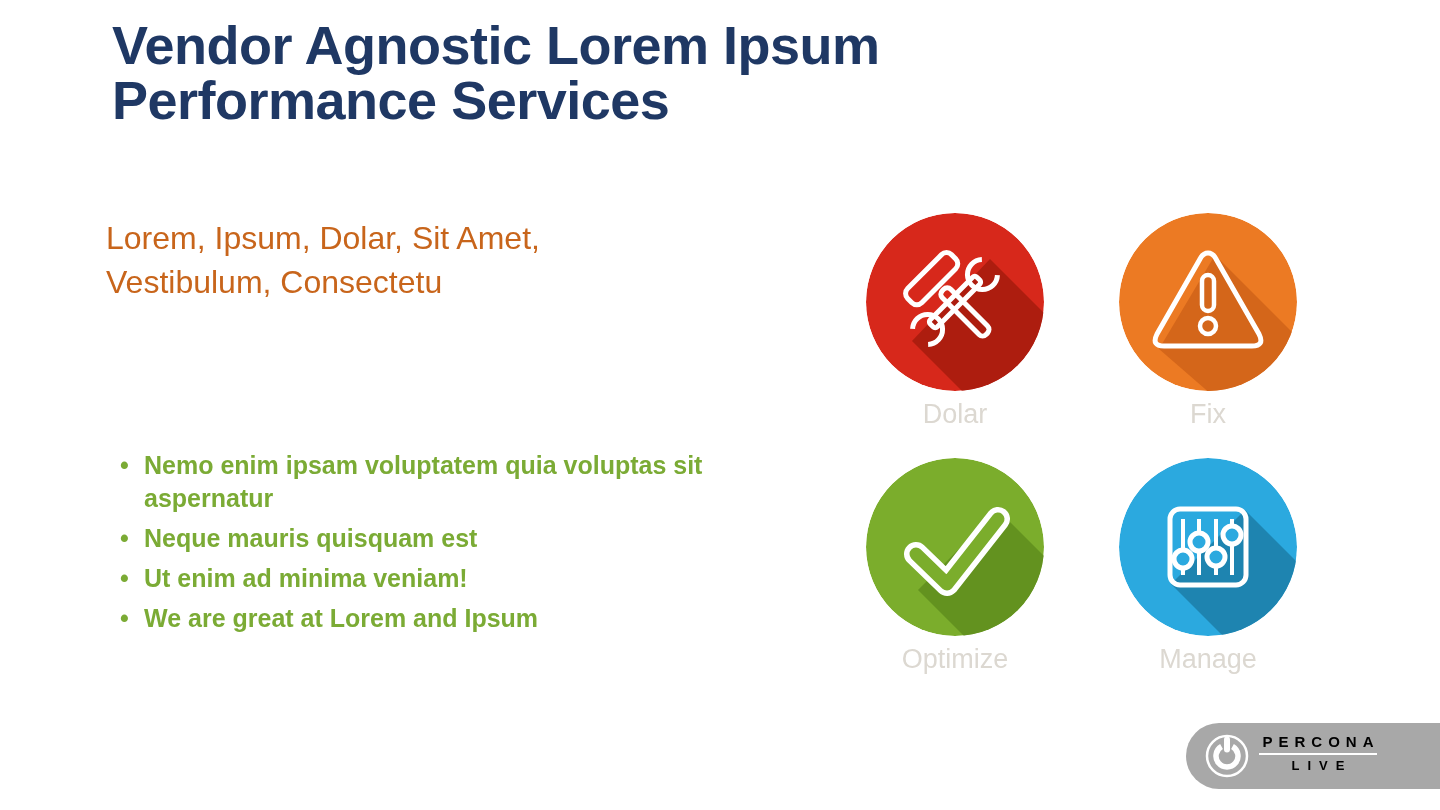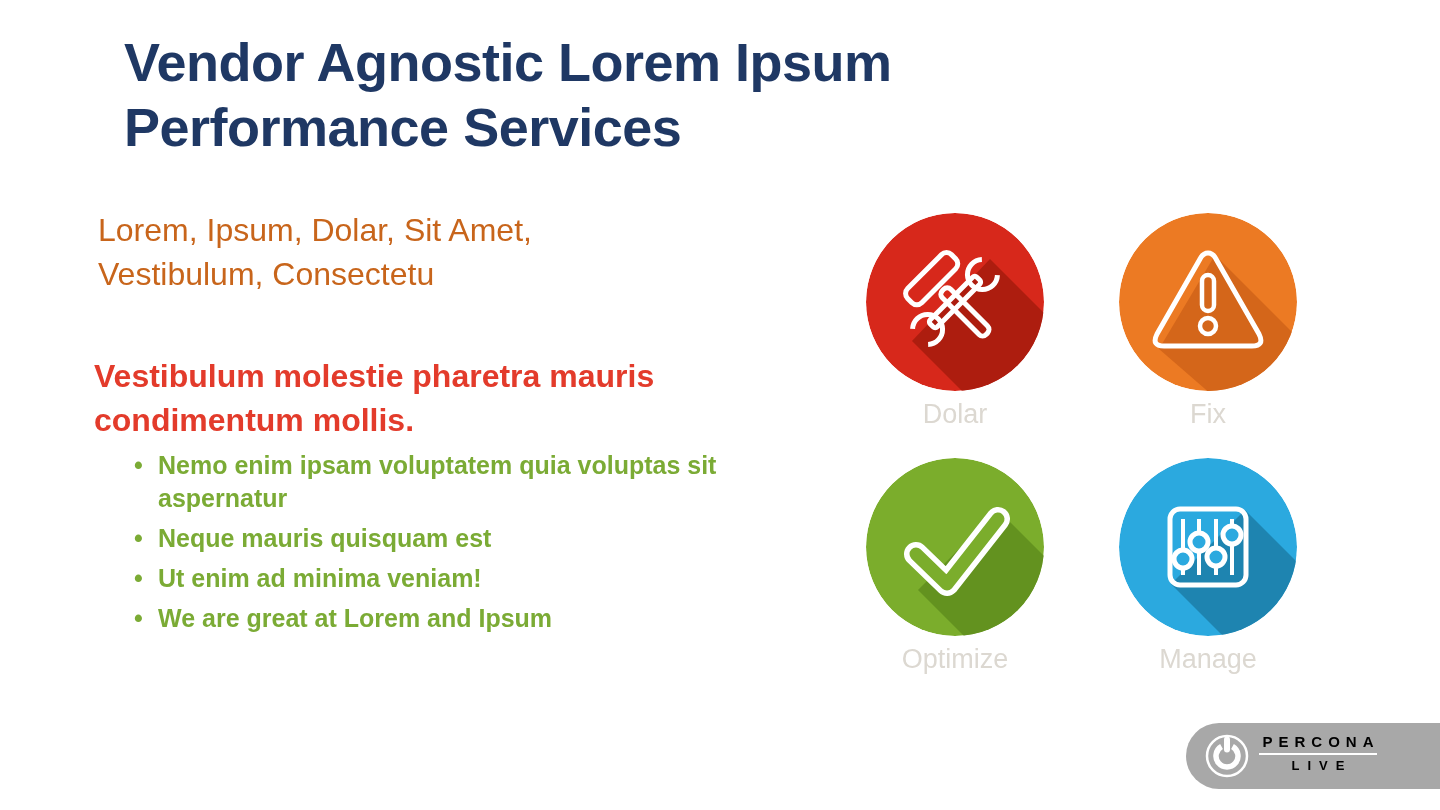--- a/index.html
+++ b/index.html
@@ -6,35 +6,35 @@
   body{
     width:1440px;height:810px;position:relative;overflow:hidden;
     background:#ffffff;
     font-family:"Liberation Sans","DejaVu Sans",sans-serif;
   }
   .slide{position:absolute;inset:0;}
 
   
   .title{
     position:absolute;left:112px;top:18px;width:950px;
-    font-size:54px;line-height:65px;font-weight:bold;
-    color:#1f3864;letter-spacing:-0.5px;margin:12px;
+    font-size:54px;line-height:55px;font-weight:bold;
+    color:#1f3864;letter-spacing:-0.5px;margin:0;
   }
   .subtitle{
     position:absolute;left:94px;top:204px;width:580px;
     font-size:32px;line-height:44px;font-weight:400;
-    color:#c8651b;margin:4px;
+    color:#c8651b;margin:12px;
   }
   .heading{
     position:absolute;left:94px;top:354px;width:680px;
     font-size:32px;line-height:44px;font-weight:bold;
     color:#e33b2b;margin:0;
   }
   .bullets{
-    position:absolute;left:132px;top:449px;width:640px;
+    position:absolute;left:118px;top:449px;width:640px;
     margin:0;padding:0;list-style:none;
     font-size:25px;line-height:33px;font-weight:bold;color:#7bab35;
   }
   .bullets li{position:relative;padding-left:26px;margin:0 0 7px 0;}
   .bullets li::before{
     content:"\2022";position:absolute;left:2px;top:0;
     font-size:25px;color:#7bab35;
   }
 
   
@@ -75,21 +75,20 @@
 </style>
 </head>
 <body>
 
 <div class="slide">
 
   <h1 class="title">Vendor Agnostic Lorem Ipsum Performance Services</h1>
 
   <p class="subtitle">Lorem, Ipsum, Dolar, Sit Amet, Vestibulum, Consectetu</p>
 
-  <p class="heading">Vestibulum molestie pharetra mauris condimentum mollis.</p>
 
   <ul class="bullets">
     <li> Nemo enim ipsam voluptatem quia voluptas sit aspernatur</li>
     <li>Neque mauris quisquam est</li>
     <li>Ut enim ad minima veniam!</li>
     <li>We are great at Lorem and Ipsum</li>
   </ul>
 
   <div class="service svc-build">
     <svg width="178" height="178" viewBox="0 0 178 178">

